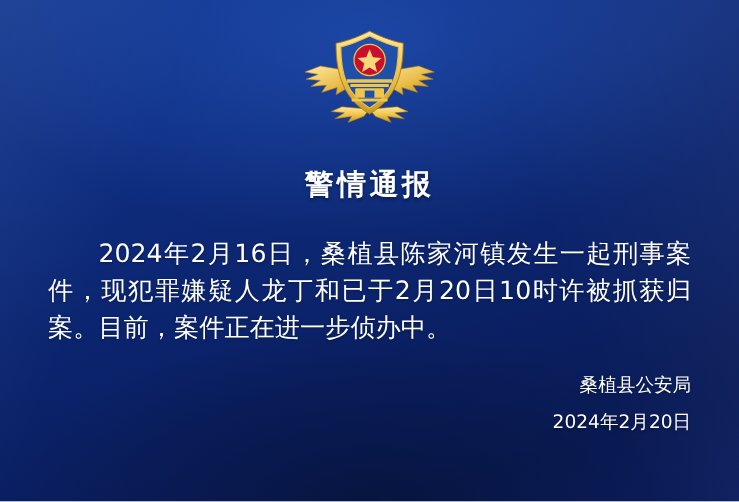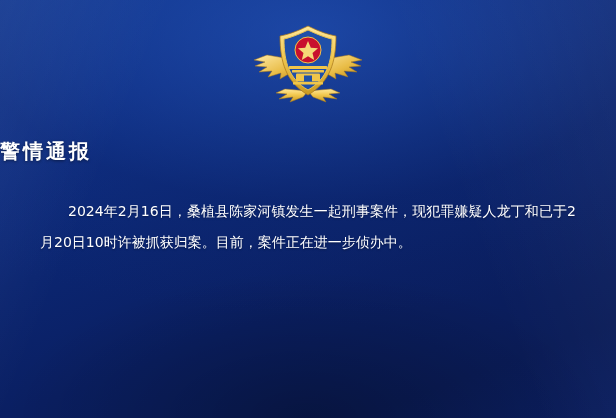--- a/index.html
+++ b/index.html
@@ -42,33 +42,34 @@
   .emblem {
     width: 116px;
     height: 96px;
     position: relative;
   }
   .title {
     position: absolute;
     left: 0;
     right: 0;
     top: 138px;
+    text-align: center;
     color: #ffffff;
-    font-size: 20px;
+    font-size: 24px;
     font-weight: bold;
     letter-spacing: 3px;
     text-shadow: 0 1px 3px rgba(0,0,0,0.45);
   }
   .body-text {
     position: absolute;
     left: 40px;
     right: 40px;
     top: 196px;
     color: #ffffff;
-    font-size: 14px;
+    font-size: 21px;
     line-height: 31px;
     text-align: justify;
     text-shadow: 0 1px 2px rgba(0,0,0,0.35);
   }
   .body-text p {
     margin: 0;
   }
   .body-text p.indent {
     text-indent: 2em;
   }
@@ -131,14 +132,18 @@
       </svg>
     </div>
   </div>
 
   <div class="title">警情通报</div>
 
   <div class="body-text">
     <p class="indent">2024年2月16日，桑植县陈家河镇发生一起刑事案件，现犯罪嫌疑人龙丁和已于2月20日10时许被抓获归案。目前，案件正在进一步侦办中。</p>
   </div>
 
+  <div class="signature">
+    <div>桑植县公安局</div>
+    <div>2024年2月20日</div>
+  </div>
 
 </div>
 
 </body></html>

